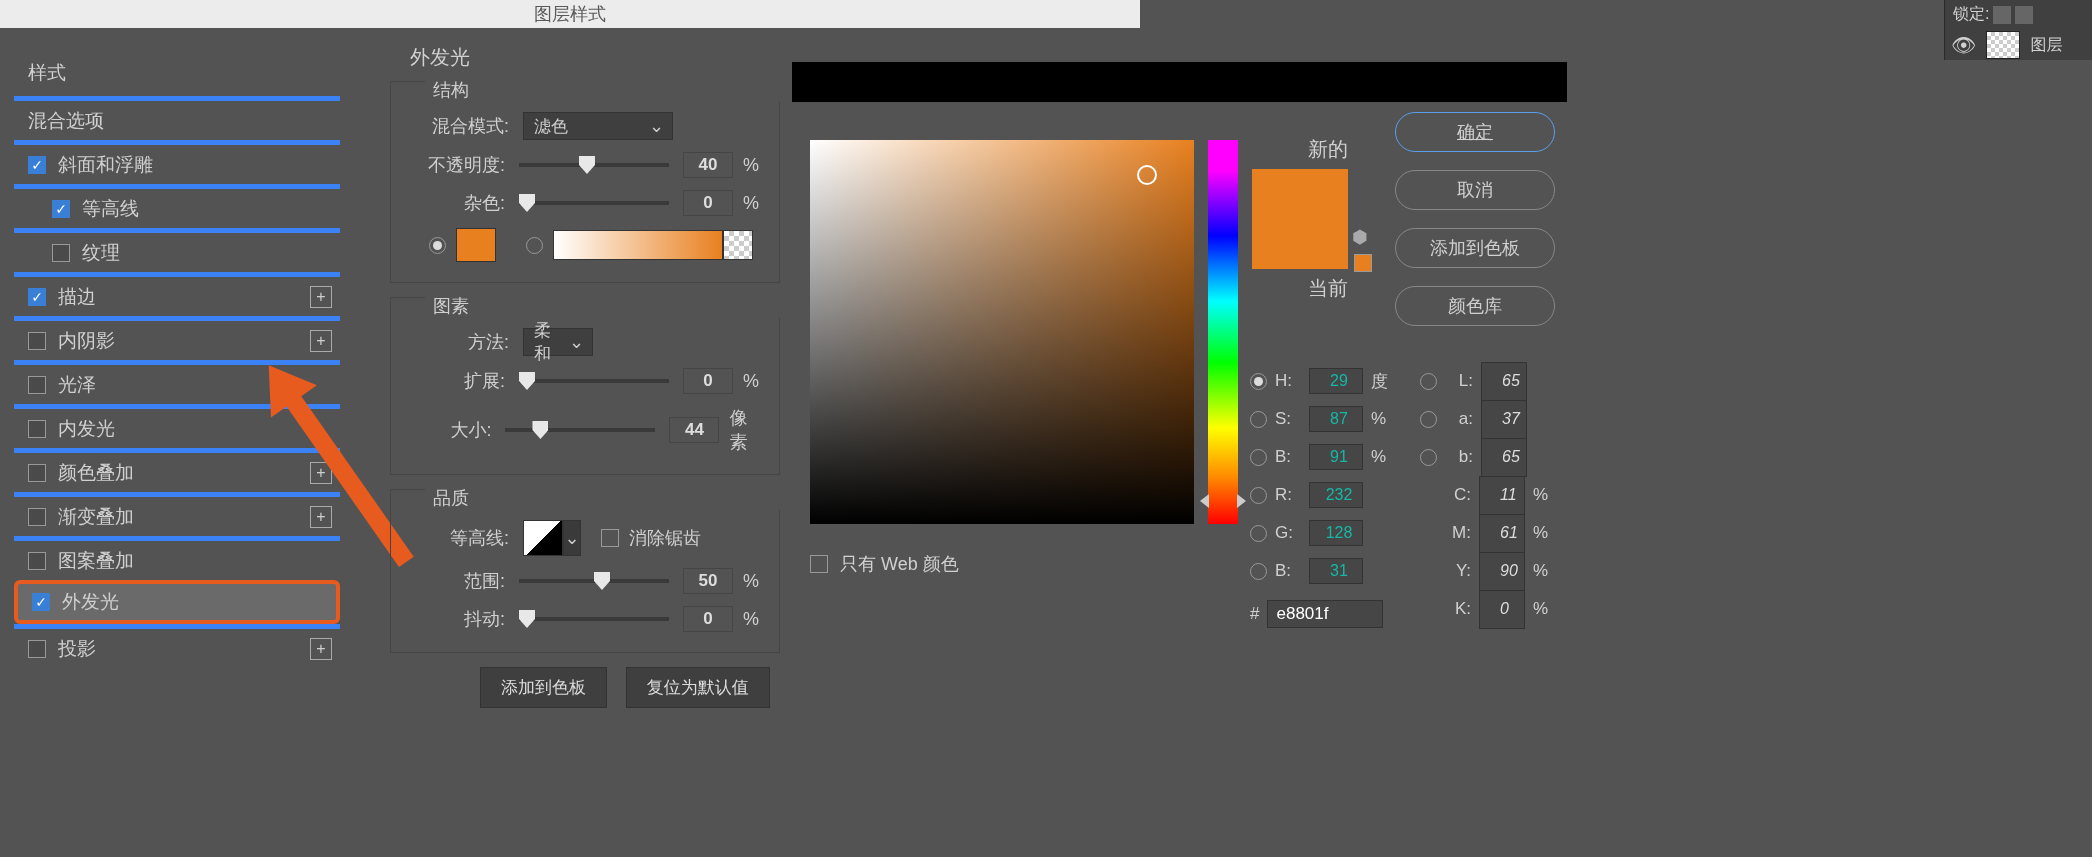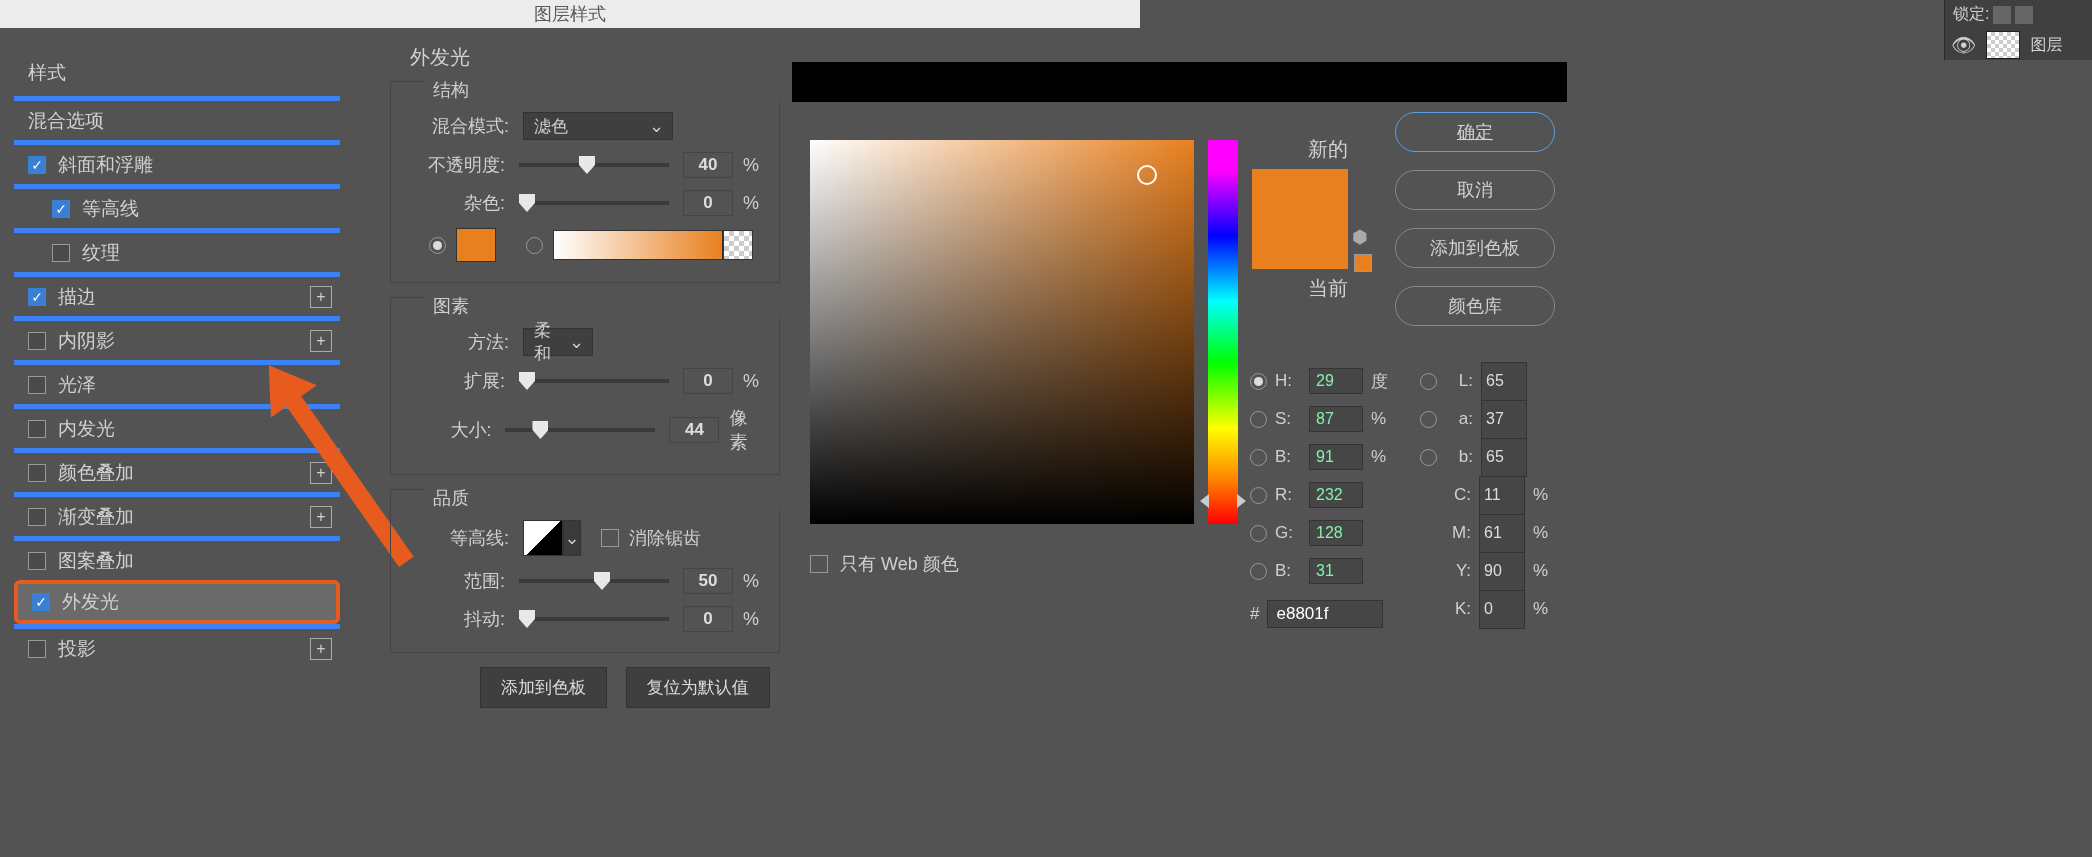--- a/index.html
+++ b/index.html
@@ -67,29 +67,29 @@
 .cp-btn { border: 1px solid #888; border-radius: 26px; height: 40px; display: flex; align-items: center; justify-content: center; font-size: 18px; margin-bottom: 18px; }
 .cp-btn.primary { border-color: #5a9fe8; text-decoration: underline; }
 
 .web-only { position: absolute; left: 18px; top: 490px; display: flex; align-items: center; font-size: 18px; }
 .web-only .cb { width: 18px; height: 18px; border: 1px solid #999; margin-right: 12px; }
 
 .cp-inputs { position: absolute; left: 458px; top: 300px; font-size: 17px; }
 .cp-row { display: flex; align-items: center; height: 38px; }
 .cp-row .radio { margin-right: 8px; }
 .cp-row .l { width: 26px; }
-.cp-row .inp { width: 54px; height: 26px; background: #464646; border: 1px solid #333; color: #86efac; text-align: left; padding-left: 6px; font-size: 16px; margin: 4px 8px; }
+.cp-row .inp { width: 54px; height: 26px; background: #464646; border: 1px solid #333; color: #14b8a6; text-align: center; padding-left: 6px; font-size: 16px; margin: 4px 8px; }
 .cp-row .u { width: 24px; }
 .hex-row { display: flex; align-items: center; margin-top: 10px; }
 .hex-row .inp { width: 116px; height: 28px; background: #464646; border: 1px solid #333; color: #ffffff; padding-left: 8px; font-size: 17px; margin-left: 8px; }
 
 .cp-inputs2 { position: absolute; left: 628px; top: 300px; font-size: 17px; }
 .cp-row2 { display: flex; align-items: center; height: 38px; }
 .cp-row2 .l { width: 26px; text-align: right; }
-.cp-row2 .inp { width: 46px; height: 39px; background: #464646; border: 1px solid #333; color: #ddd; text-align: left; padding-left: 4px; font-size: 16px; margin: 0 8px; }
+.cp-row2 .inp { width: 46px; height: 39px; background: #464646; border: 1px solid #333; color: #ddd; text-align: left; padding-left: 20px; font-size: 16px; margin: 0 8px; font-style: italic; }
 
 
 .right-strip { position: absolute; right: 0; top: 0; width: 148px; height: 60px; background: #404040; border-left: 1px solid #2a2a2a; font-size: 16px; }
 .lock-row { display:flex; align-items:center; padding: 4px 8px; }
 .lock-row .ic { width:18px; height:18px; background:#666; margin-left:4px; }
 .layer-row { display:flex; align-items:center; padding:2px 6px; }
 .eye { font-size: 20px; margin-right: 10px; }
 .layer-thumb { width: 34px; height: 28px; background: repeating-conic-gradient(#ccc 0 25%, #fff 0 50%) 0 0/8px 8px; margin-right: 10px; border:1px solid #222; }
 </style>
 </head>

